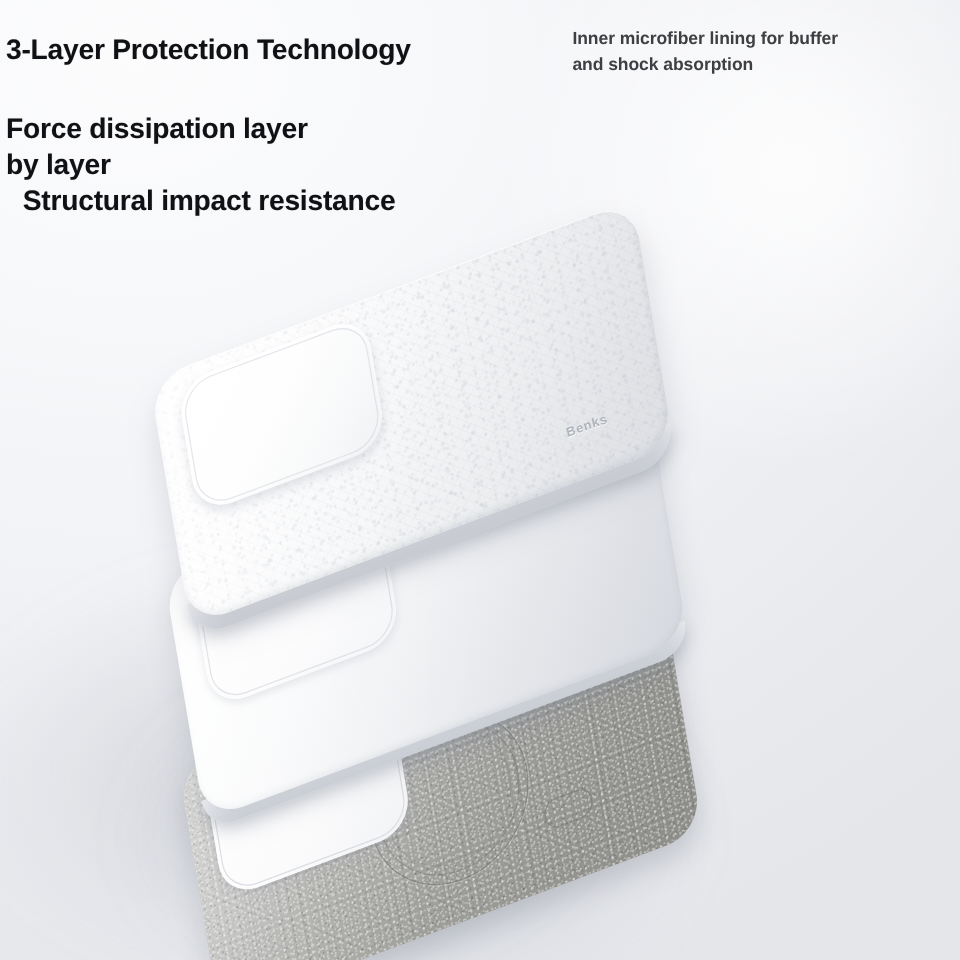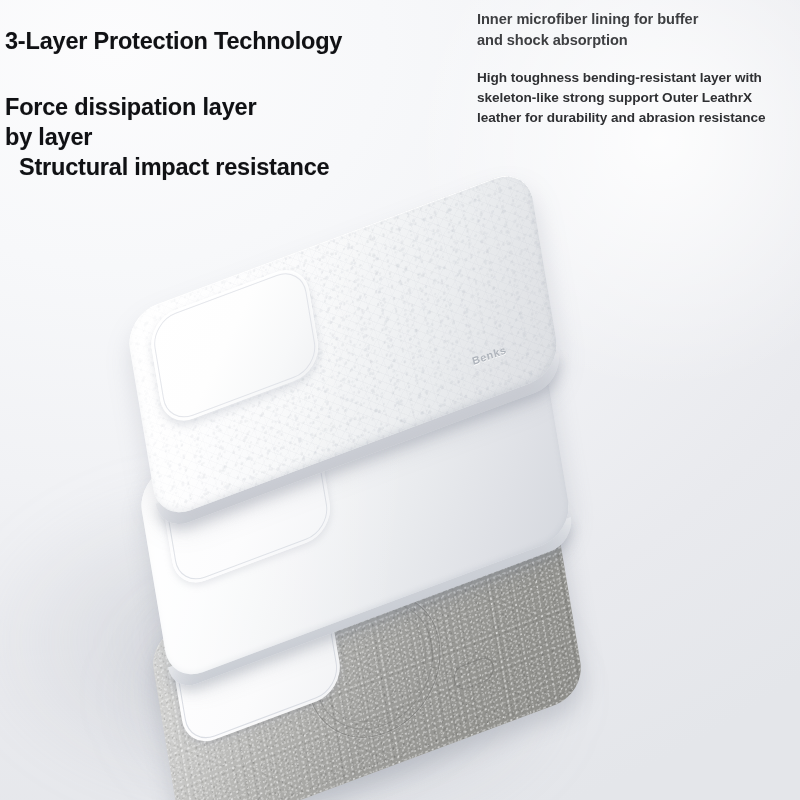--- a/index.html
+++ b/index.html
@@ -34,21 +34,21 @@
     font-size:23.5px;font-weight:bold;letter-spacing:-.2px;
     line-height:30px;color:#101114;white-space:nowrap;
     text-shadow:0 0 1px rgba(0,0,0,.18);
   }
   #hl1{position:absolute;left:5px;top:26px;}
   #hl2{position:absolute;left:5px;top:92px;}
   #hl3{position:absolute;left:19px;top:152px;}
 
   .para{
     position:absolute;color:#3b3c3f;font-weight:bold;
-    letter-spacing:-.05px;white-space:pre-line;
+    letter-spacing:-.05px;white-space:pre-line;margin-top:14px;
   }
   #p1{left:477px;top:9px;font-size:14.6px;line-height:21px;color:#3e3f42;}
   #p2{left:477px;top:68px;font-size:13.6px;line-height:20px;color:#2f3033;}
 
   
   #stack{position:absolute;left:0;top:0;width:800px;height:800px;}
 
   .layer{
     position:absolute;
     width:430px;height:212px;
@@ -265,17 +265,14 @@
   <div class="hl" id="hl1">3-Layer Protection Technology</div>
 
   <div class="hl" id="hl2" style="white-space:pre-line;">Force dissipation layer
 by layer</div>
 
   <div class="hl" id="hl3">Structural impact resistance</div>
 
   <div class="para" id="p1">Inner microfiber lining for buffer
 and shock absorption</div>
 
-  <div class="para" id="p2">High toughness bending-resistant layer with
-skeleton-like strong support Outer LeathrX
-leather for durability and abrasion resistance</div>
 
 </div>
 
 </body></html>

